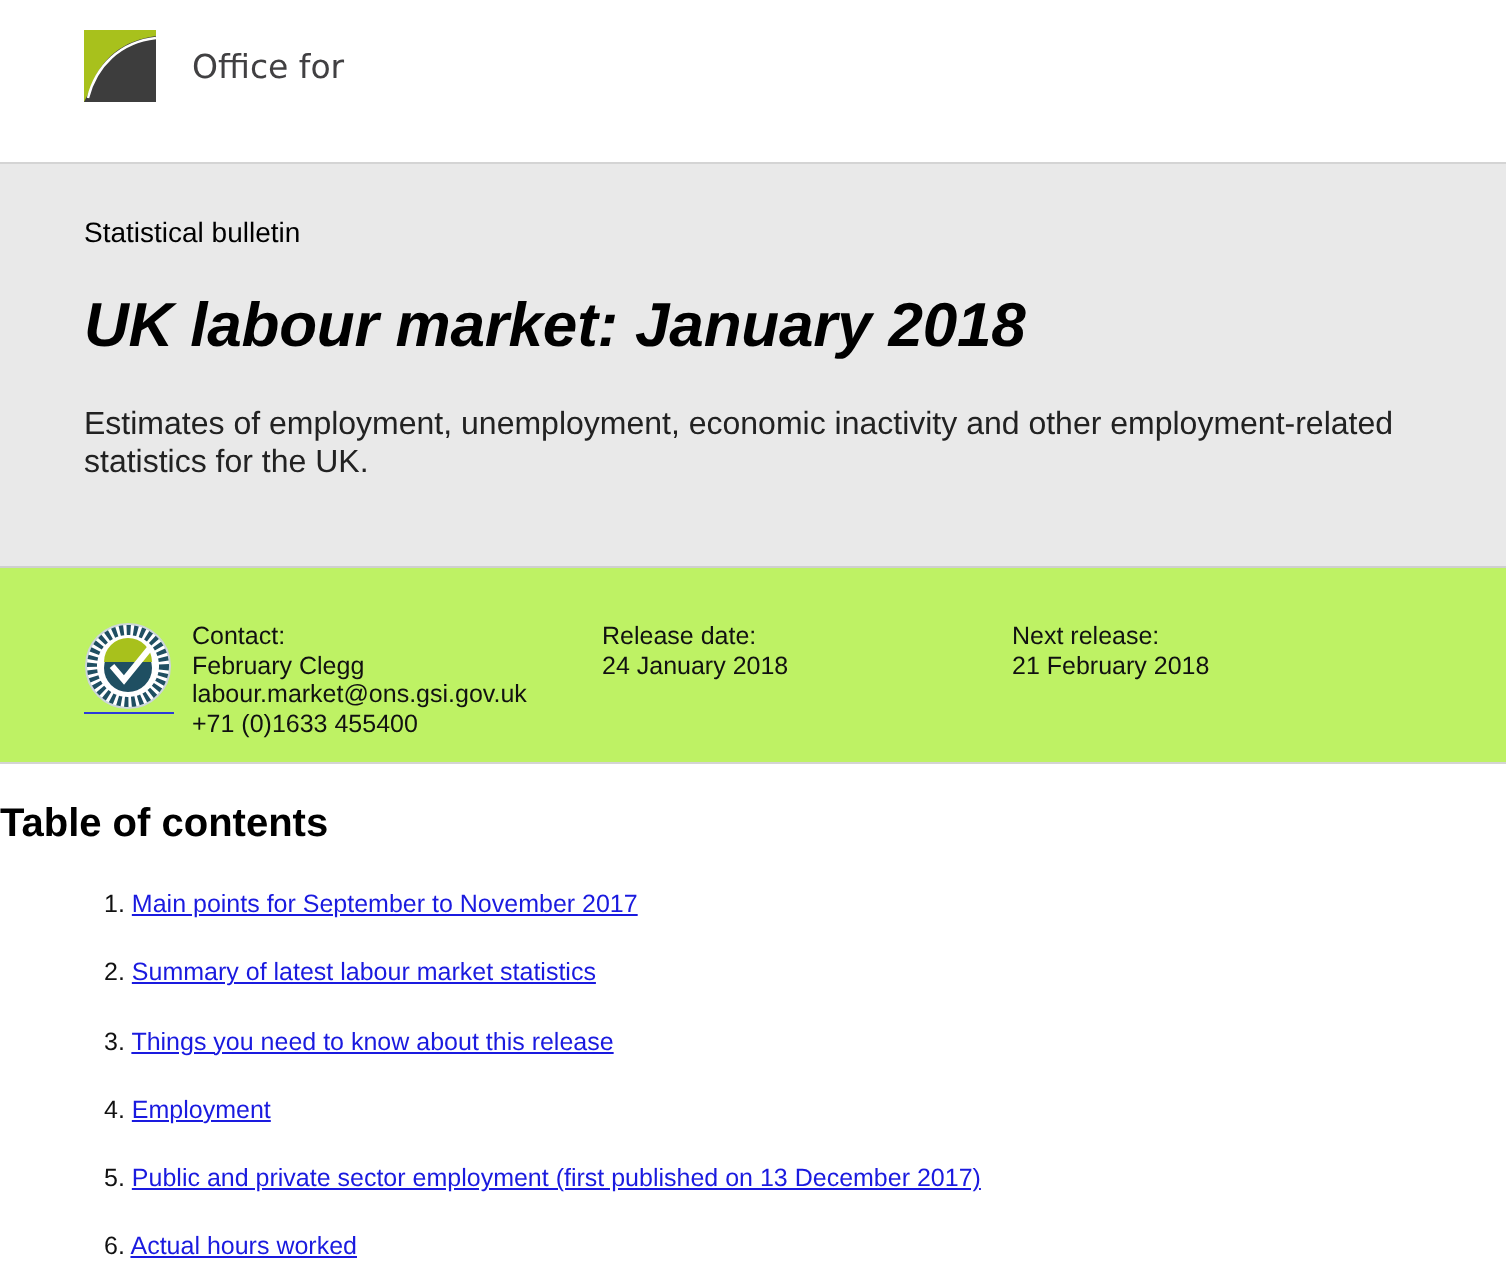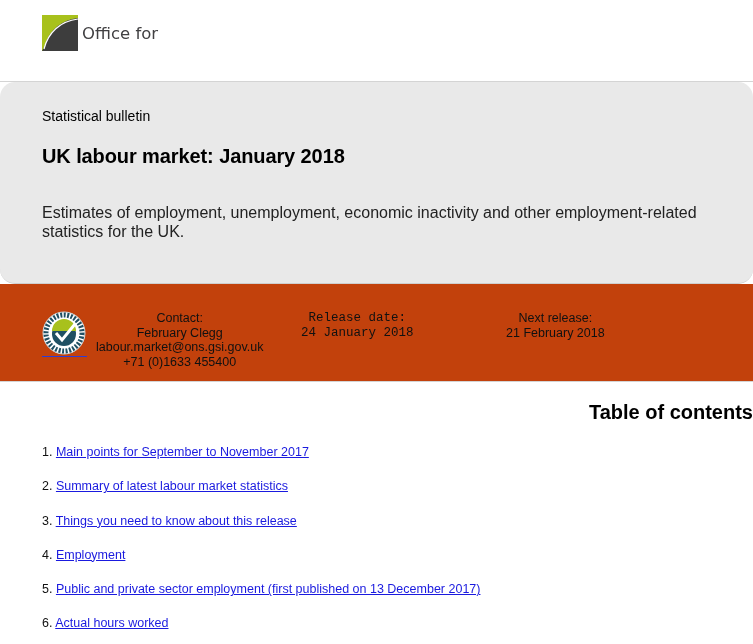--- a/index.html
+++ b/index.html
@@ -3,33 +3,33 @@
   <meta charset="utf-8">
   <style>
     html, body { margin: 0; padding: 0; }
     body {
       width: 753px; height: 644px; overflow: hidden; background: #ffffff;
       font-family: "Liberation Sans", sans-serif; color: #000;
     }
     .header { position: relative; height: 81px; background: #fff; border-bottom: 1px solid #d4d4d4; }
     .logo { position: absolute; left: 42px; top: 15px; display: flex; align-items: center; }
     .logo-mark { width: 36px; height: 36px; }
-    .logo-text { margin-left: 4px; font-family: "DejaVu Sans", sans-serif; color: #414042; font-size: 16.5px; line-height: 19px; }
-    .banner { background: #e9e9e9; height: 201px; position: relative; border-bottom: 1px solid #cfcfcf; border-radius: 15px; }
+    .logo-text { margin-left: 18px; font-family: "DejaVu Sans", sans-serif; color: #414042; font-size: 16.5px; line-height: 19px; }
+    .banner { background: #e9e9e9; height: 201px; position: relative; border-bottom: 1px solid #cfcfcf; }
     .kicker { position: absolute; left: 42px; top: 26px; font-size: 14px; }
-    .title { position: absolute; left: 42px; top: 63px; font-size: 20px; font-weight: bold; margin: 0; letter-spacing: -0.1px; }
+    .title { position: absolute; left: 42px; top: 63px; font-size: 31px; font-weight: bold; margin: 0; letter-spacing: -0.1px; font-style: italic; }
     .summary { position: absolute; left: 42px; top: 121px; width: 680px; font-size: 16px; line-height: 19px; color: #222; }
-    .meta { background: #c2410c; height: 97px; position: relative; border-bottom: 1px solid #d4d4d4; text-align: center; }
+    .meta { background: #bef264; height: 97px; position: relative; border-bottom: 1px solid #d4d4d4; }
     .badge { position: absolute; left: 42px; top: 27px; width: 44px; height: 44px; }
     .badge-line { position: absolute; left: 42px; top: 72px; width: 45px; height: 1px; background: #2b3cd8; }
     .meta-col { position: absolute; top: 27px; font-size: 12.5px; line-height: 14.5px; color: #111; }
     .meta-col div { white-space: nowrap; }
-    .toc-title { position: absolute; left: 0; width: 753px; text-align: right; top: 401px; font-size: 20px; font-weight: bold; margin: 0; }
+    .toc-title { position: absolute; left: 0; width: 753px; text-align: left; top: 401px; font-size: 20px; font-weight: bold; margin: 0; }
     .toc { position: absolute; left: 42px; top: 444px; margin: 0; padding: 0; list-style: none; font-size: 12.5px; }
-    .toc li { height: 34.3px; line-height: 16px; white-space: nowrap; }
+    .toc li { height: 34.3px; line-height: 16px; white-space: nowrap; margin-left: 10px; }
     .toc .num { color: #111; }
     .toc a { color: #1a1adf; text-decoration: underline; }
   </style>
 </head>
 <body>
 
 <div class="header">
   <div class="logo">
     <svg class="logo-mark" viewBox="0 0 36 36">
       <rect x="0" y="0" width="36" height="36" fill="#3d3d3d"></rect>
@@ -58,21 +58,21 @@
   </svg>
   <div class="badge-line"></div>
 
   <div class="meta-col" style="left:96px;">
     <div>Contact:</div>
     <div>February Clegg</div>
     <div>labour.market@ons.gsi.gov.uk</div>
     <div>+71 (0)1633 455400</div>
   </div>
 
-  <div class="meta-col" style="left:301px;font-family:Liberation Mono, monospace;">
+  <div class="meta-col" style="left:301px;">
     <div>Release date:</div>
     <div>24 January 2018</div>
   </div>
 
   <div class="meta-col" style="left:506px;">
     <div>Next release:</div>
     <div>21 February 2018</div>
   </div>
 </div>
 

